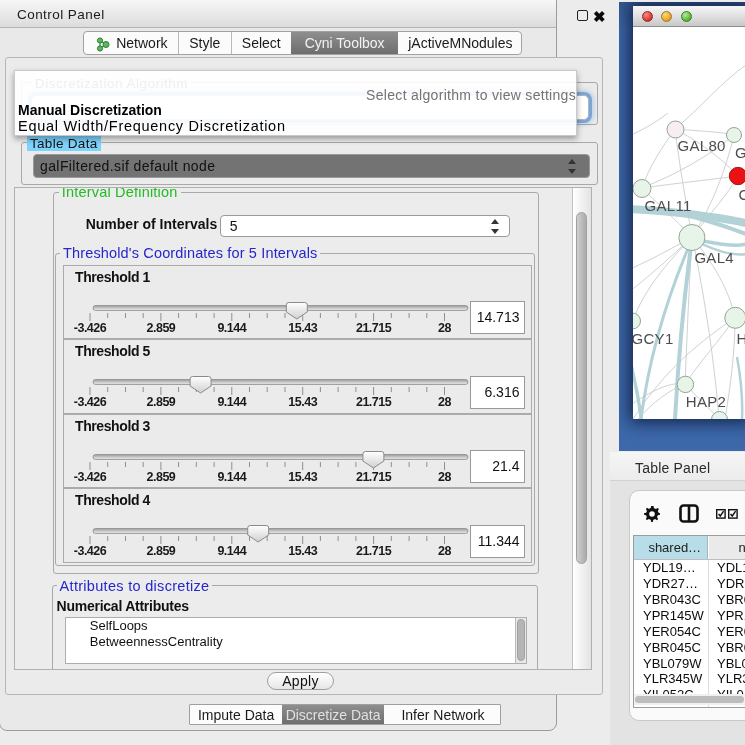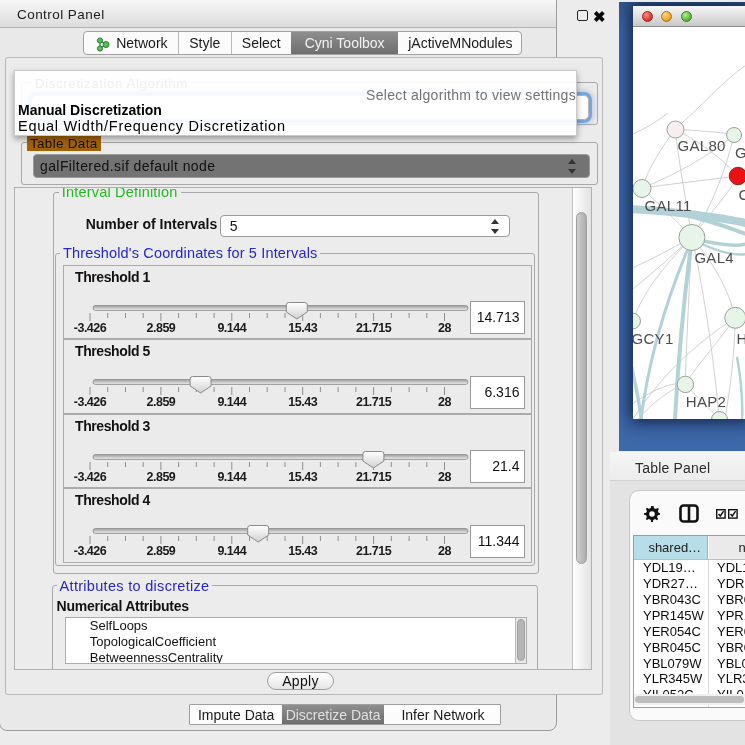--- a/index.html
+++ b/index.html
@@ -30,21 +30,21 @@
 
 #popup { position:absolute; left:8px; top:12px; width:563px; height:66px;
   background:rgba(255,255,255,0.92); border:1px solid #c9c9c9;
   box-shadow:0 3px 6px rgba(0,0,0,0.35); }
 #popup .hint { position:absolute; left:0; top:16px; width:100%; text-align:right; font-size:14px; letter-spacing:0.3px; color:#737373; }
 #popup .it1 { position:absolute; left:3px; top:31px; font-size:14px; font-weight:bold; color:#000; }
 #popup .it2 { position:absolute; left:3px; top:47px; font-size:14.5px; letter-spacing:0.72px; color:#000; }
 
 #grpTD { position:absolute; left:15px; top:84px; width:577px; height:43px;
   border:1px solid #a9a9a9; border-radius:3px; }
-#grpTD .lbl { position:absolute; left:5px; top:-7px; background:#a16207; padding:0 3px; font-size:13.5px; letter-spacing:0.3px; color:#111; }
+#grpTD .lbl { position:absolute; left:5px; top:-7px; background:#7dd3fc; padding:0 3px; font-size:13.5px; letter-spacing:0.3px; color:#111; }
 #comboTD { position:absolute; left:11px; top:11px; width:557px; height:24px; background:#737373;
   border:1px solid #9a9a9a; border-radius:4px; font-size:14px; letter-spacing:0.4px; color:#111; line-height:22px; padding-left:6px; }
 
 .arrows { position:absolute; width:9px; height:15px; }
 .arrows .up { position:absolute; left:0; top:0; width:0; height:0; border-left:4.5px solid transparent; border-right:4.5px solid transparent; border-bottom:5.5px solid #333; }
 .arrows .dn { position:absolute; left:0; bottom:0; width:0; height:0; border-left:4.5px solid transparent; border-right:4.5px solid transparent; border-top:5.5px solid #333; }
 
 #scroll { position:absolute; left:8px; top:129px; width:578px; height:483px;
   border:1px solid #b0b0b0; background:#ececec; overflow:hidden; }
 #vsb { position:absolute; right:0px; top:0px; width:19px; height:100%; background:linear-gradient(90deg,#ffffff,#e3e3e3); border-left:1px solid #c2c2c2; }
@@ -456,21 +456,20 @@
   </svg>
   <div class="vbox">11.344</div>
 </div>
         </div>
       </div>
       <div id="grpAT">
           <div class="lbl">Attributes to discretize</div>
         <div id="lblNA">Numerical Attributes</div>
         <div id="atlist">
           <div class="it">SelfLoops</div>
-          <div class="it">TopologicalCoefficient</div>
           <div class="it">BetweennessCentrality</div>
           <div class="sb">
               <div class="th"></div>
             </div>
         </div>
       </div>
       <div id="vsb">
           <div class="thumb"></div>
         </div>
     </div>

